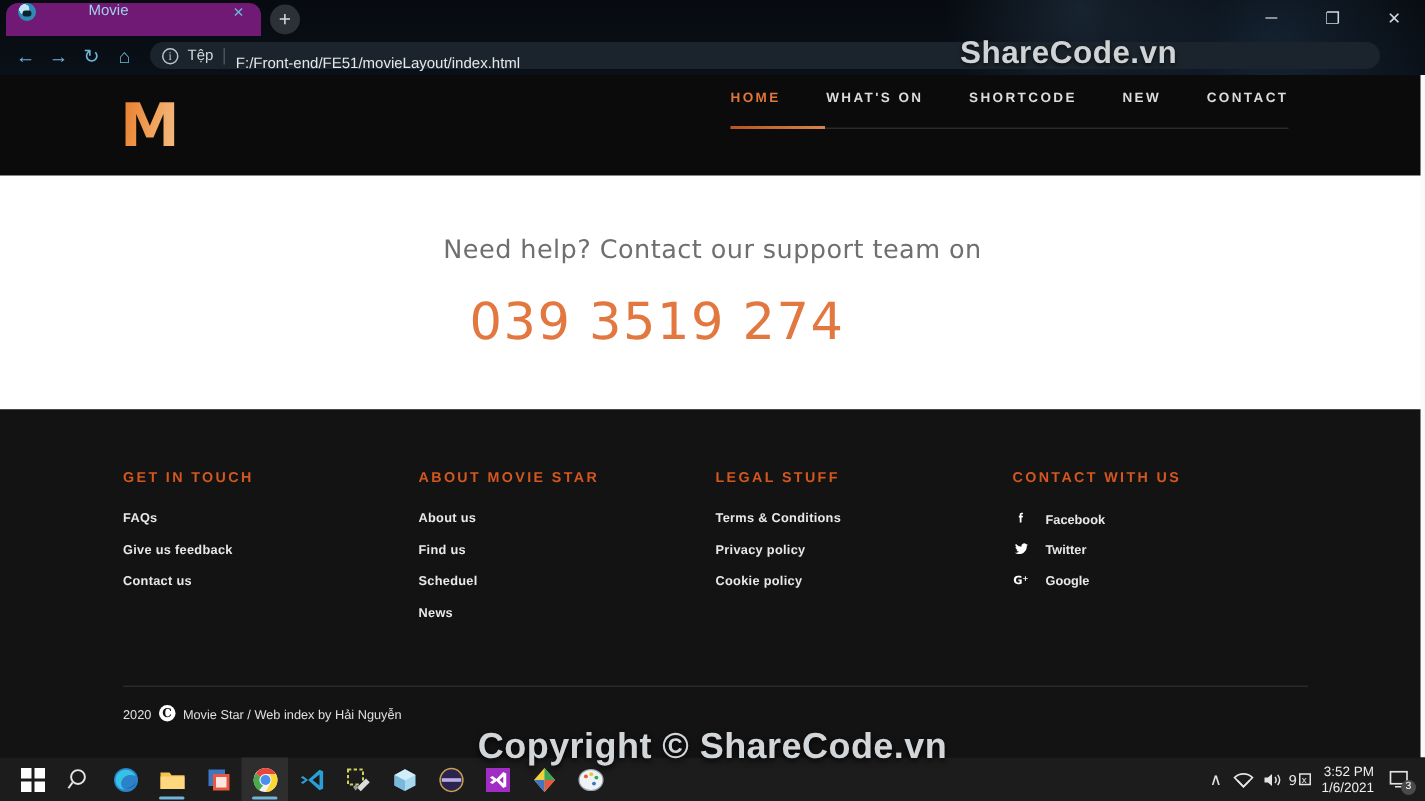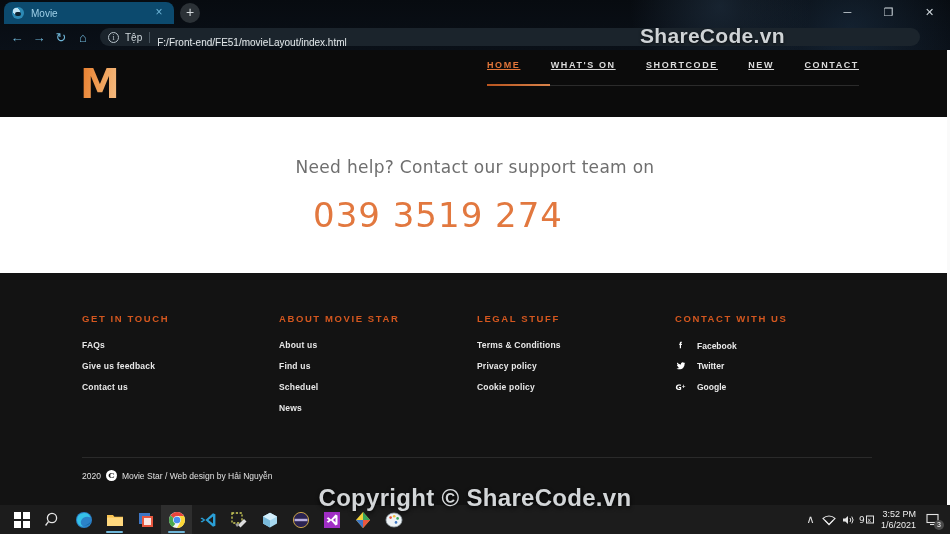--- a/index.html
+++ b/index.html
@@ -13,22 +13,22 @@
   
   .browser { position:absolute; left:0; top:0; width:950px; height:50px;
              background:#0a0f14; overflow:hidden; }
   .chrome-bg { position:absolute; inset:0;
                background:
                  radial-gradient(circle at 720px 6px, rgba(60,90,120,.30), transparent 90px),
                  radial-gradient(circle at 850px 30px, rgba(40,70,100,.35), transparent 110px),
                  linear-gradient(180deg,#070b10 0%, #0a1018 100%); }
   .tabstrip { position:absolute; left:0; top:0; width:950px; height:24px; }
   .tab { position:absolute; left:4px; top:2px; width:170px; height:22px;
-         background:#0c4a6e; border-radius:8px 8px 0 0;
-         display:flex; align-items:center; padding:0 8px; }
+         background:#701a75; border-radius:8px 8px 0 0;
+         display:flex; align-items:flex-start; padding:0 8px;gap:28px; }
   .tab-fav { width:12px; height:12px; border-radius:50%;
              background:radial-gradient(circle at 35% 35%,#bfe4f5 0 30%,#2d8ab5 32% 100%);
              flex:none; margin-right:7px; position:relative; }
   .tab-fav::after{ content:""; position:absolute; left:3px; top:5px; width:6px; height:4px;
              background:#0c2230; border-radius:2px; }
   .tab-title { font-size:10px; color:#9fd0e8; white-space:nowrap;
                overflow:hidden; text-overflow:ellipsis; flex:1; }
   .tab-close { width:14px; height:14px; color:#6fb6d8; font-size:12px; line-height:13px;
                text-align:center; flex:none; }
   .newtab { position:absolute; left:180px; top:3px; width:20px; height:20px;
@@ -85,21 +85,21 @@
   .logo-m { font-size:40px; font-weight:bold; line-height:1;
             background:linear-gradient(100deg,#e87b2a 0%,#f0a35c 55%,#f6c08a 100%);
             -webkit-background-clip:text; background-clip:text; color:transparent;
             font-family:"DejaVu Sans", sans-serif; }
   .logo-rest { font-size:16px; letter-spacing:5px; color:#f2f2f2; font-weight:bold;
                margin-left:2px; }
 
   .nav { position:absolute; left:487px; top:60px; width:372px; }
   .nav-list { display:flex; justify-content:space-between; }
   .nav-item { font-size:9px; letter-spacing:1.6px; font-weight:bold; color:#dcdcdc;
-              padding-bottom:0;text-decoration:underline; }
+              padding-bottom:0; }
   .nav-item.active { color:#e2763a; }
   .nav-rule { position:absolute; left:0; top:25px; width:372px; height:1px;
               background:#2b2b2b; }
   .nav-rule-active { position:absolute; left:0; top:24px; width:63px; height:2px;
               background:linear-gradient(90deg,#b9551f,#d8834b); }
 
   
   .support { position:absolute; left:0; top:117px; width:950px; height:156px;
              background:#fff; }
   .support-text { position:absolute; left:0; top:40px; width:950px; text-align:center;
@@ -278,21 +278,21 @@
           <span class="slabel">Google</span>
         </div>
       </div>
     </div>
 
     <div class="footer-rule"></div>
 
     <div class="copyright">
       <span>2020</span>
       <span class="copy-c">C</span>
-      <span>Movie Star / Web design by Hải Nguyễn</span>
+      <span>Movie Star / Web index by Hải Nguyễn</span>
     </div>
   </div>
 
   <div class="scrollhint"></div>
 
   <div class="wm-bottom">Copyright © ShareCode.vn</div>
 
   <div class="taskbar">
     <div class="tb-icons">
 

